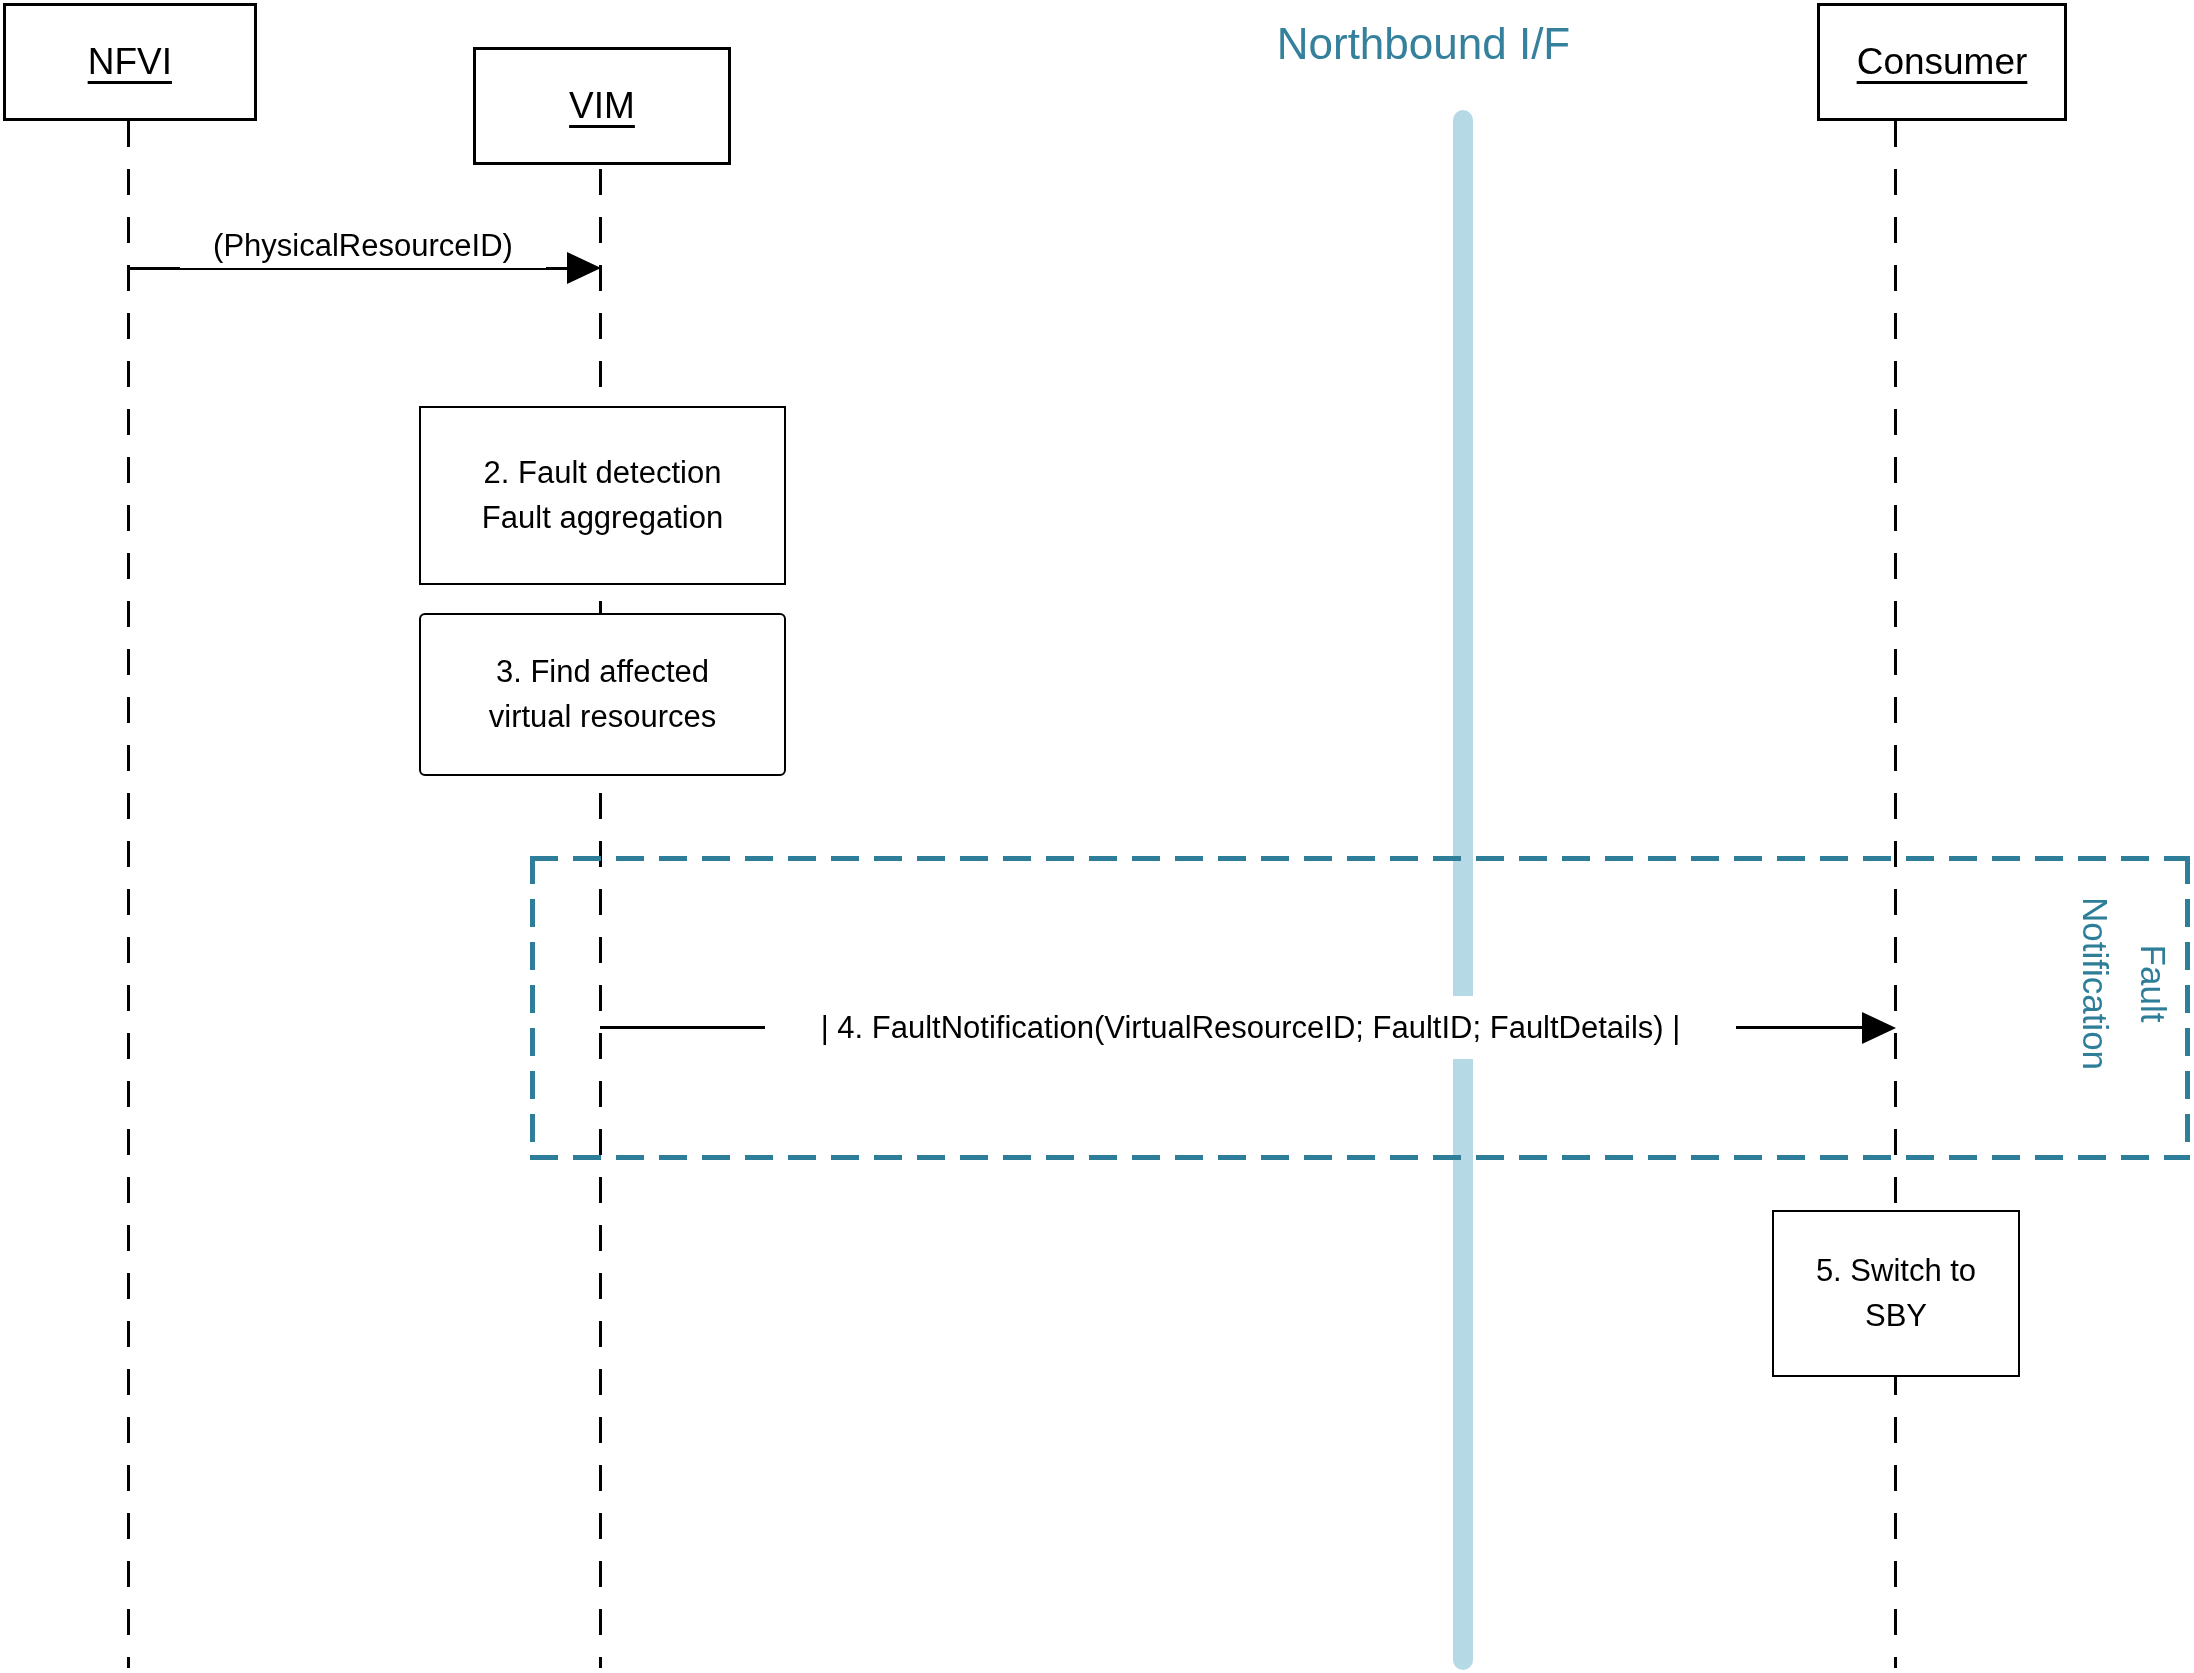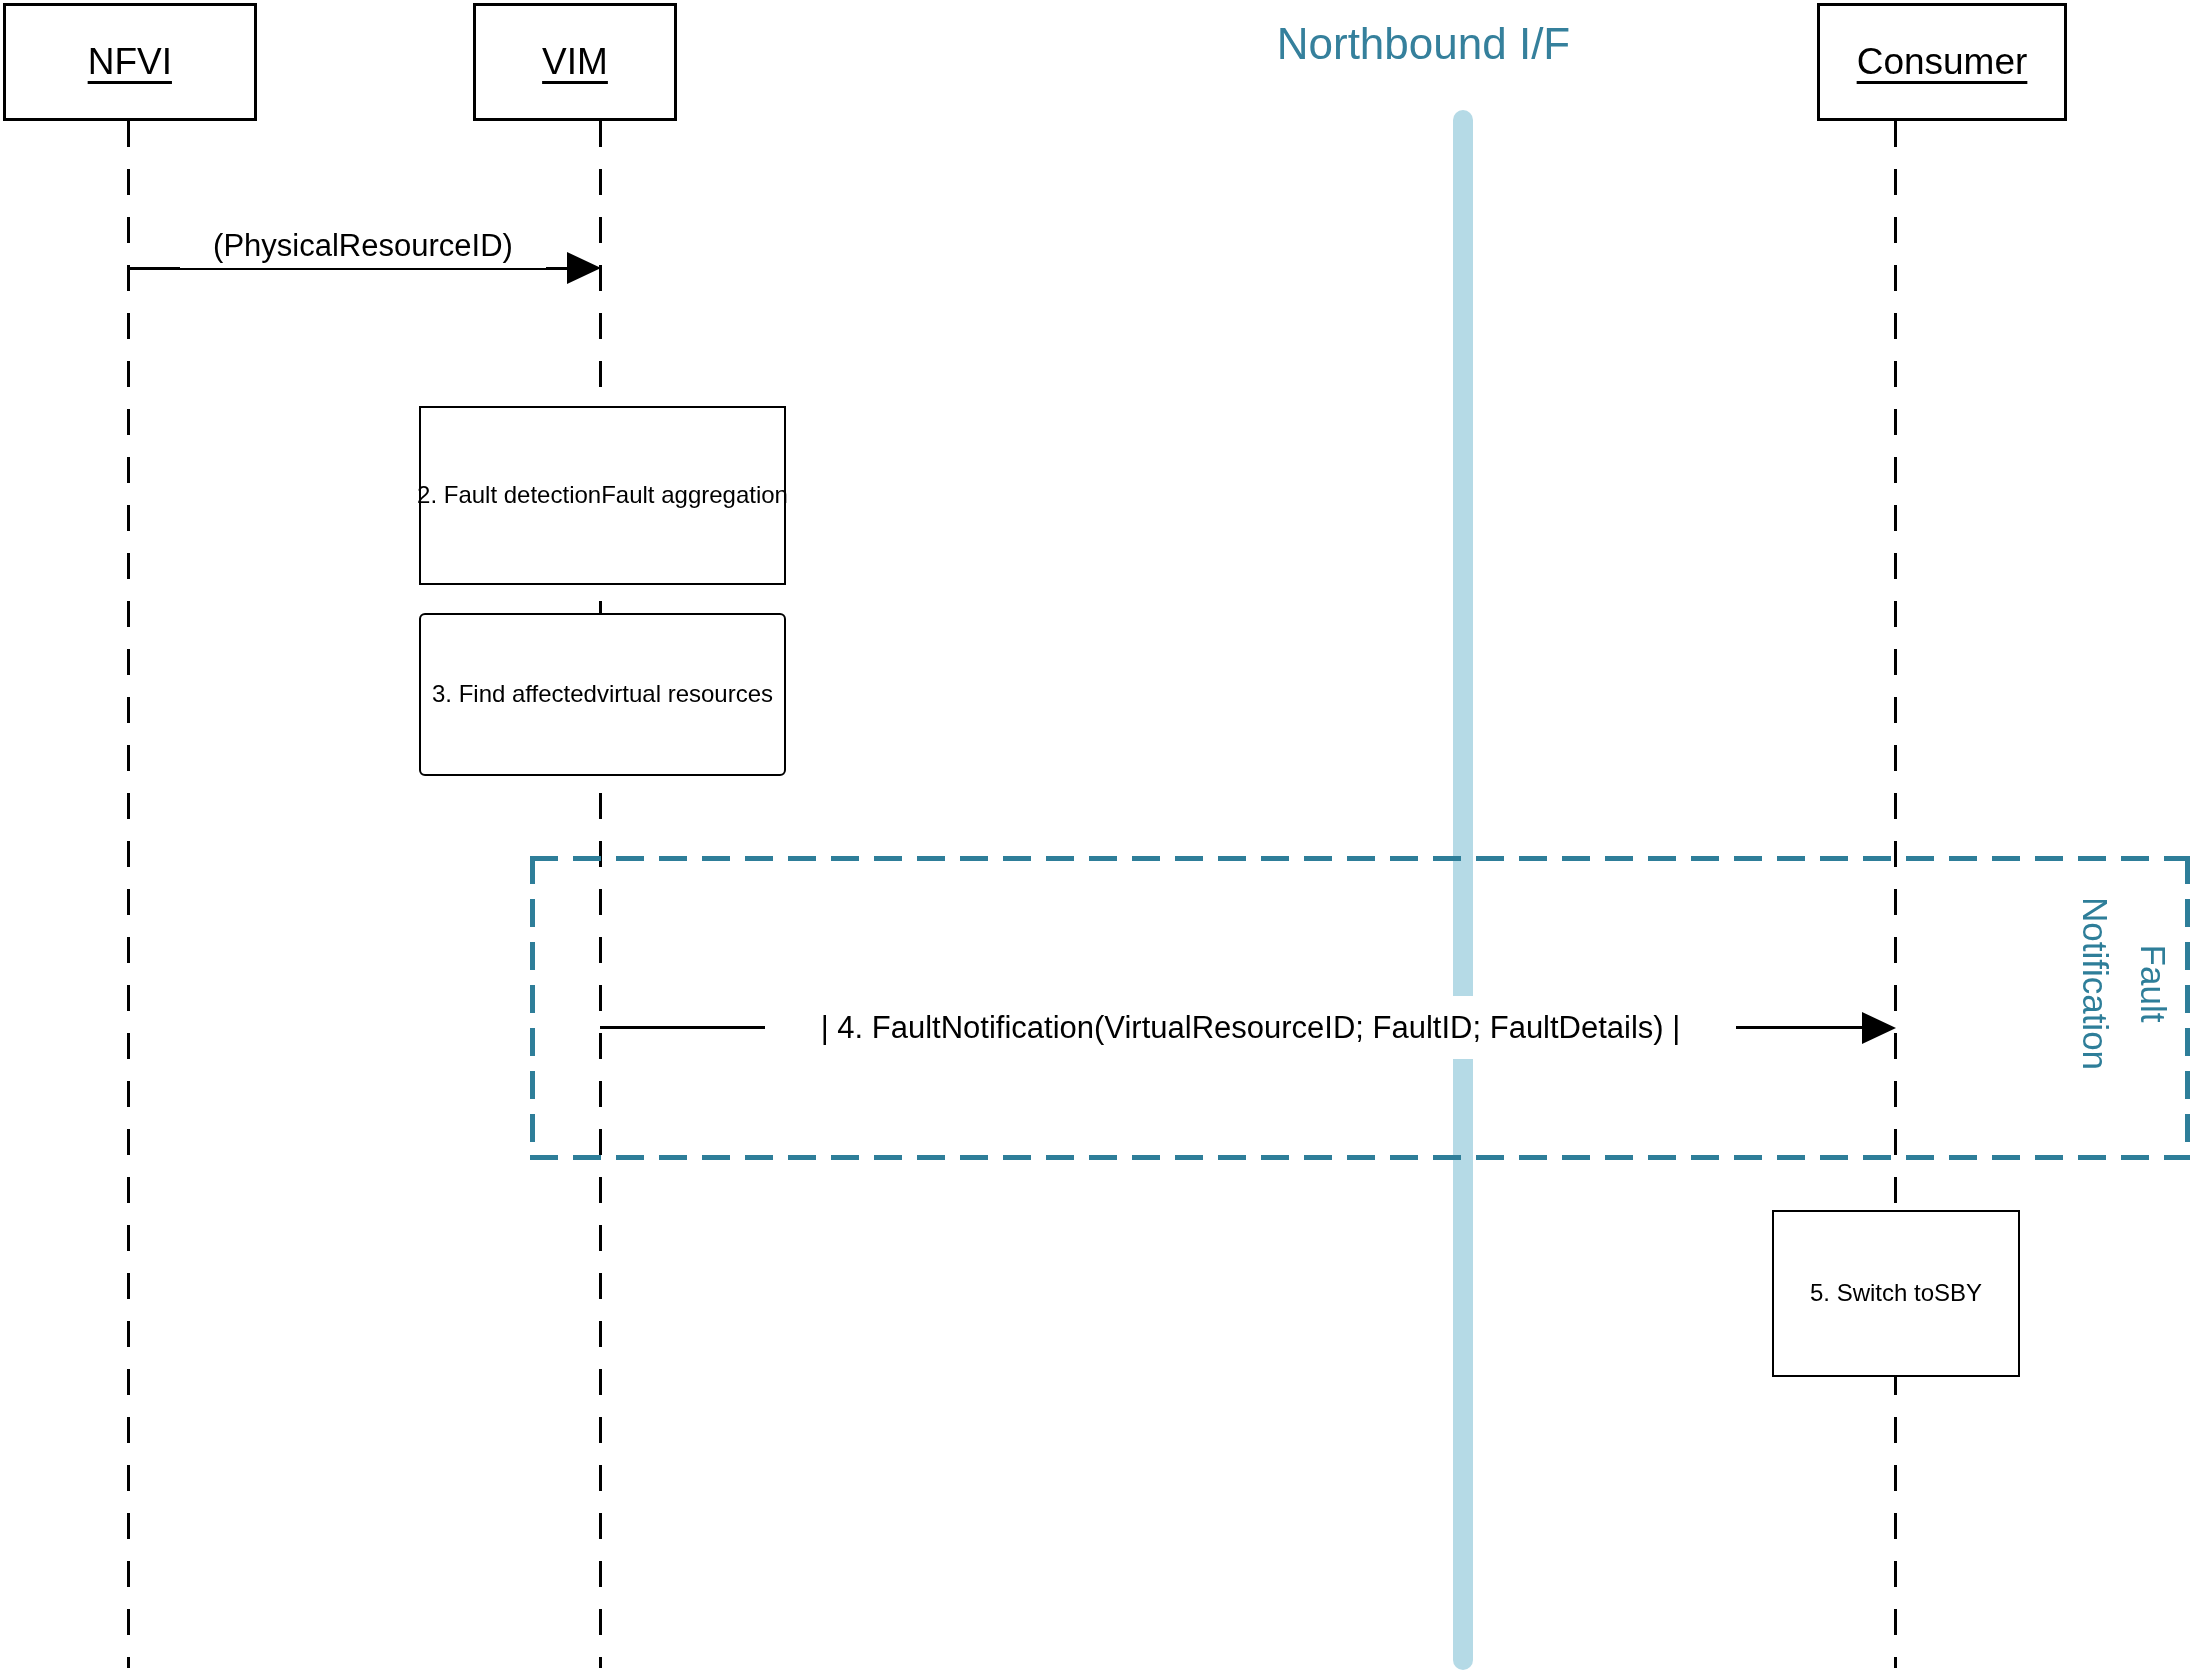--- a/index.html
+++ b/index.html
@@ -21,21 +21,21 @@
     border-radius:10px;background:var(--light_blue);z-index:2;
   }
   
   .actor{
     position:absolute;top:2.8px;height:118px;border:3.4px solid #000;background:#fff;
     box-sizing:border-box;display:flex;align-items:center;justify-content:center;
     font-size:37px;z-index:3;
   }
   .actor span{text-decoration:underline;text-decoration-thickness:2.8px;text-underline-offset:6.8px;}
   #actor-nfvi{left:2.8px;width:254px;}
-  #actor-vim{left:473px;width:204px;}
+  #actor-vim{left:473px;width:258px;margin-top:44px;}
   #actor-consumer{left:1771px;width:250px;margin-left:46px;}
   
   #nb-title{
     position:absolute;left:1142px;top:19px;width:563px;text-align:center;
     font-size:44px;color:var(--title_teal);z-index:3;white-space:nowrap;
   }
   
   .msg-line{position:absolute;height:2.8px;background:#000;z-index:3;}
   #msg1-line{left:127px;top:267px;width:443px;}
   #msg4-line{left:600px;top:1026px;width:1262px;}
@@ -48,22 +48,22 @@
   #msg4-arrowhead{left:1862px;top:1012px;}
   .msg-label{
     position:absolute;background:#fff;text-align:center;font-size:31px;line-height:1.42;
     z-index:4;white-space:nowrap;
   }
   #msg1-label{left:180px;top:224px;width:366px;}
   #msg4-label{left:765px;top:996px;width:971px;height:63px;line-height:63px;}
   
   .step-box{
     position:absolute;border:2.8px solid #000;background:#fff;box-sizing:border-box;
-    display:flex;align-items:center;justify-content:center;
-    font-size:24px;line-height:1.45;text-align:center;z-index:3;white-space:nowrap;
+    display:flex;flex-direction:column;align-items:center;justify-content:center;
+    font-size:31px;line-height:1.45;text-align:center;z-index:3;white-space:nowrap;
   }
   #step2-box{left:419px;top:406px;width:367px;height:179px;}
   #step3-box{left:419px;top:613px;width:367px;height:163px;border-radius:6px;}
   #step5-box{left:1772px;top:1210px;width:248px;height:167px;}
   #step6-box{
     left:545px;top:1436px;width:1426px;height:166px;
     border-color:var(--gray_border);color:var(--gray_text);
   }
   
   .frame-h{

